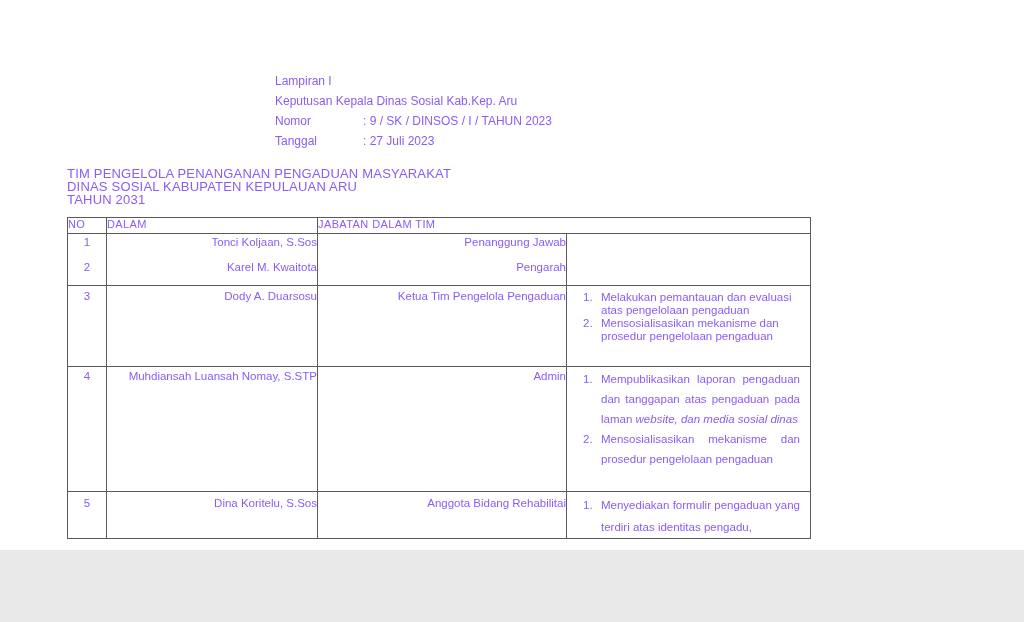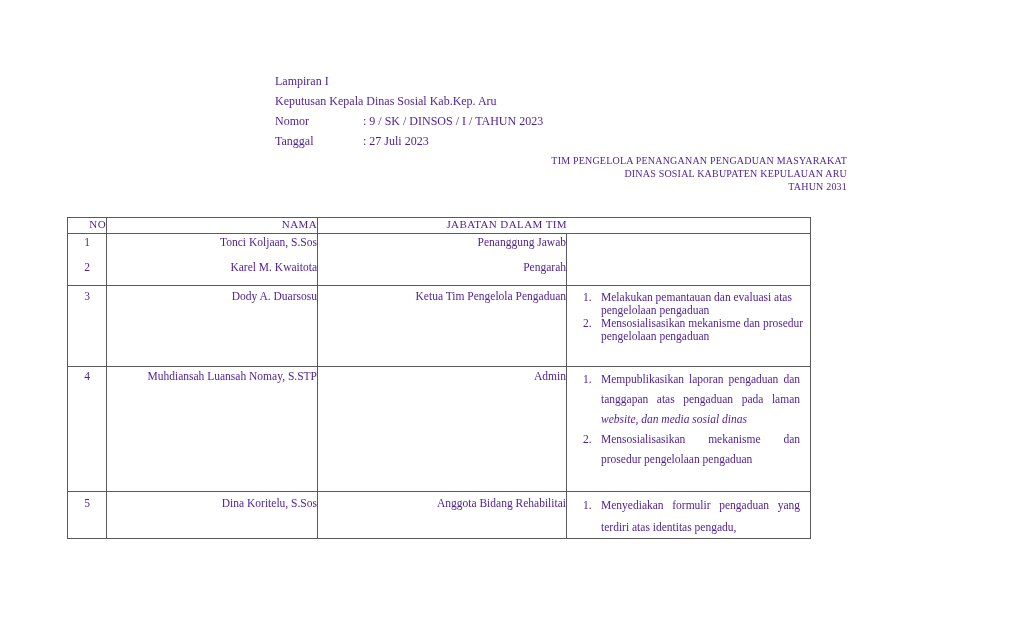--- a/index.html
+++ b/index.html
@@ -1,39 +1,39 @@
 <!DOCTYPE html>
 <html><head>
 <meta charset="utf-8">
 <style>
   html,body{margin:0;padding:0;background:#e9e9e9;}
   .page{
-    position:relative;width:1024px;height:622px;background:#ffffff;overflow:hidden;
-    font-family:Liberation Serif, serif;color:#4c1d95;
+    position:relative;width:1024px;height:550px;background:#ffffff;overflow:hidden;
+    font-family:Liberation Sans, sans-serif;color:#8b5cf6;
     -webkit-font-smoothing:antialiased;
   }
   
   .doc-header{position:absolute;left:275px;top:71px;font-size:12px;}
   .doc-header .line{height:20px;line-height:20px;white-space:nowrap;}
   .doc-header .lbl{display:inline-block;width:88px;}
   
-  .title{position:absolute;left:67px;top:154px;width:780px;text-align:right;font-size:10px;letter-spacing:0.2px;}
+  .title{position:absolute;left:67px;top:167px;width:780px;text-align:left;font-size:13px;letter-spacing:0.2px;}
   .title .tline{height:13px;line-height:13px;white-space:nowrap;}
   
   .tbl{position:absolute;left:67px;top:217px;width:742px;border:1px solid #5a5a5a;font-size:11.5px;}
   .trow{display:flex;border-top:1px solid #5a5a5a;}
   .trow:first-child{border-top:none;}
   .cell{box-sizing:border-box;border-right:1px solid #5a5a5a;overflow:hidden;}
   .cell:last-child{border-right:none;}
   .c-no{width:39px;text-align:center;}
   .c-nama{width:211px;padding-left:7px;text-align:right;}
   .c-jab{width:249px;text-align:right;}
   .c-tup{width:243px;}
   .hrow{height:15px;}
-  .hrow .cell{line-height:13px;text-align:right;font-size:11px;letter-spacing:0.4px;padding:0;}
+  .hrow .cell{line-height:13px;text-align:left;font-size:11px;letter-spacing:0.4px;padding:0;}
   .hrow .c-nama{padding-left:0;}
   .g1{height:51px;}
   .g1 .cell{padding-top:2px;line-height:13px;}
   .g1 .sub2{margin-top:12px;}
   .r3{height:80px;}
   .r3 .c-no,.r3 .c-nama,.r3 .c-jab{padding-top:4px;line-height:13px;}
   .r3 .c-tup{padding:5px 6px 0 16px;line-height:13px;}
   .r4{height:124px;}
   .r4 .c-no,.r4 .c-nama,.r4 .c-jab{padding-top:3px;line-height:13px;}
   .r4 .c-tup{padding:2px 10px 0 16px;line-height:20px;}
@@ -66,21 +66,21 @@
   <div class="title">
     <div class="tline">TIM PENGELOLA PENANGANAN PENGADUAN MASYARAKAT</div>
     <div class="tline">DINAS SOSIAL KABUPATEN KEPULAUAN ARU</div>
     <div class="tline">TAHUN 2031</div>
   </div>
 
   <div class="tbl">
 
     <div class="trow hrow">
       <div class="cell c-no">NO</div>
-      <div class="cell c-nama">NAMA</div>
+      <div class="cell c-nama">DALAM</div>
       <div class="cell c-jab">JABATAN DALAM TIM</div>
     </div>
 
     <div class="trow g1">
       <div class="cell c-no">
         <div>1</div>
         <div class="sub2">2</div>
       </div>
       <div class="cell c-nama">
         <div>Tonci Koljaan, S.Sos</div>

